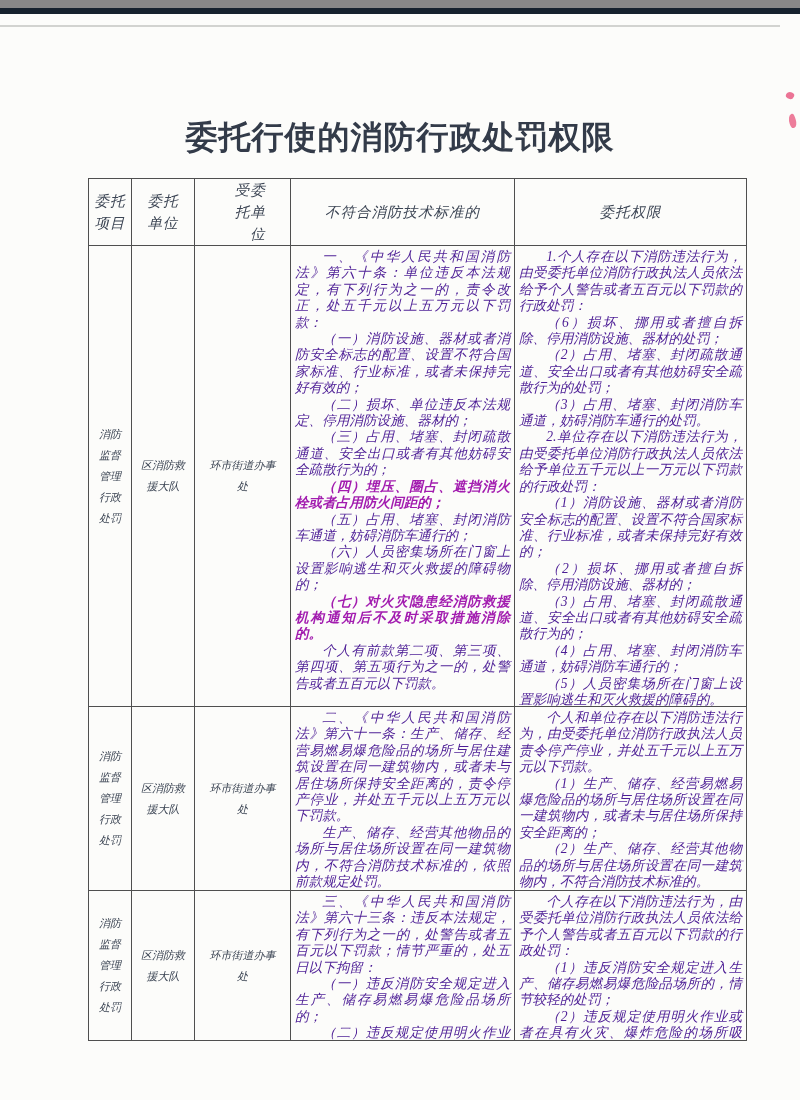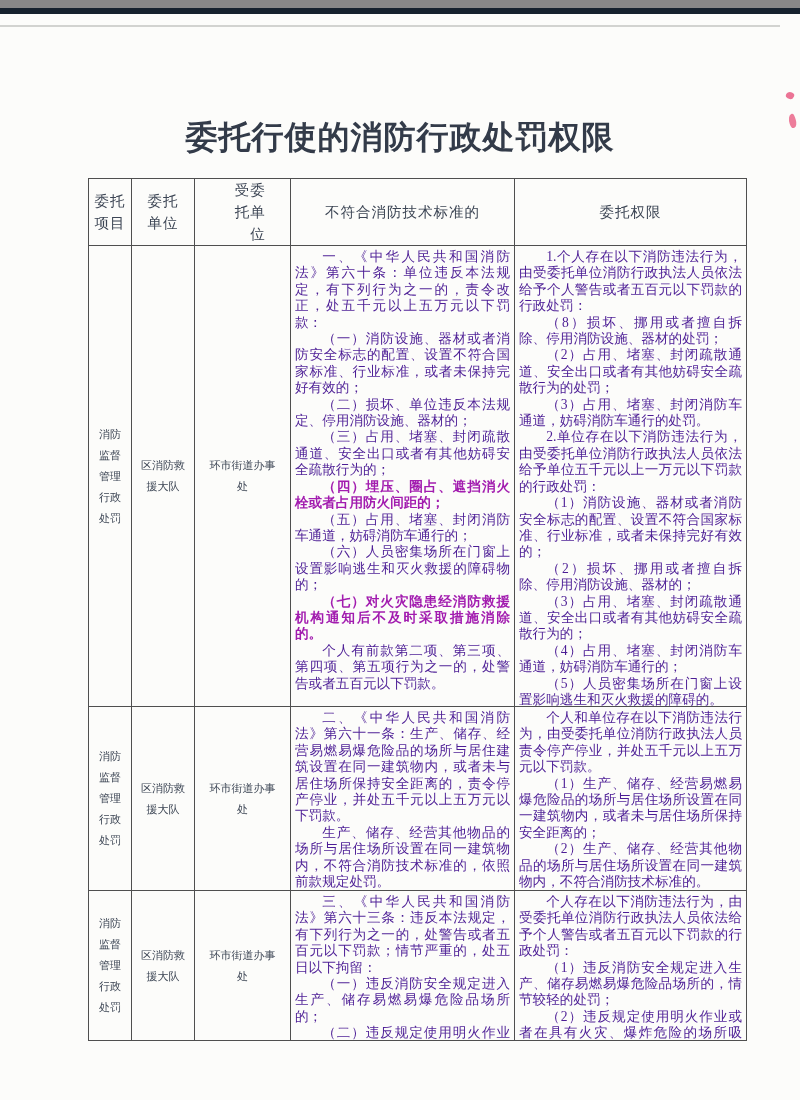--- a/index.html
+++ b/index.html
@@ -19,20 +19,21 @@
   .doc-title {
     position:absolute; top:108px; left:0; width:100%;
     margin:0; text-align:center;
     font-size:32px; font-weight:bold; letter-spacing:1px; color:#333b49;
   }
 
   table.delegation {
     position:absolute; top:170px; left:88px; width:658px;
     border-collapse:collapse; table-layout:fixed;
     background:transparent;
+    font-style:italic;
   }
   .delegation th, .delegation td {
     border:1.6px solid #4f4f4f; padding:0; margin:0;
   }
   .delegation thead th {
     height:54px; font-weight:normal; font-size:14.5px;
     text-align:center; vertical-align:middle; letter-spacing:1px; color:#3c4554;
   }
   .hwrap { display:inline-block; word-break:break-all; line-height:22px; text-align:center; }
   .hw2 { width:2.2em; } .hw3 { width:3.2em;text-align:right; }
@@ -93,21 +94,21 @@
               <p class="para bold">（四）埋压、圈占、遮挡消火栓或者占用防火间距的；</p>
               <p class="para">（五）占用、堵塞、封闭消防车通道，妨碍消防车通行的；</p>
               <p class="para">（六）人员密集场所在门窗上设置影响逃生和灭火救援的障碍物的；</p>
               <p class="para bold">（七）对火灾隐患经消防救援机构通知后不及时采取措施消除的。</p>
               <p class="para">个人有前款第二项、第三项、第四项、第五项行为之一的，处警告或者五百元以下罚款。</p>
             </div>
           </td>
         <td class="tcol">
             <div class="tclip clip-r1">
               <p class="para">1.个人存在以下消防违法行为，由受委托单位消防行政执法人员依法给予个人警告或者五百元以下罚款的行政处罚：</p>
-              <p class="para">（8）损坏、挪用或者擅自拆除、停用消防设施、器材的处罚；</p>
+              <p class="para">（6）损坏、挪用或者擅自拆除、停用消防设施、器材的处罚；</p>
               <p class="para">（2）占用、堵塞、封闭疏散通道、安全出口或者有其他妨碍安全疏散行为的处罚；</p>
               <p class="para">（3）占用、堵塞、封闭消防车通道，妨碍消防车通行的处罚。</p>
               <p class="para">2.单位存在以下消防违法行为，由受委托单位消防行政执法人员依法给予单位五千元以上一万元以下罚款的行政处罚：</p>
               <p class="para">（1）消防设施、器材或者消防安全标志的配置、设置不符合国家标准、行业标准，或者未保持完好有效的；</p>
               <p class="para">（2）损坏、挪用或者擅自拆除、停用消防设施、器材的；</p>
               <p class="para">（3）占用、堵塞、封闭疏散通道、安全出口或者有其他妨碍安全疏散行为的；</p>
               <p class="para">（4）占用、堵塞、封闭消防车通道，妨碍消防车通行的；</p>
               <p class="para">（5）人员密集场所在门窗上设置影响逃生和灭火救援的障碍的。</p>
             </div>
           </td>

